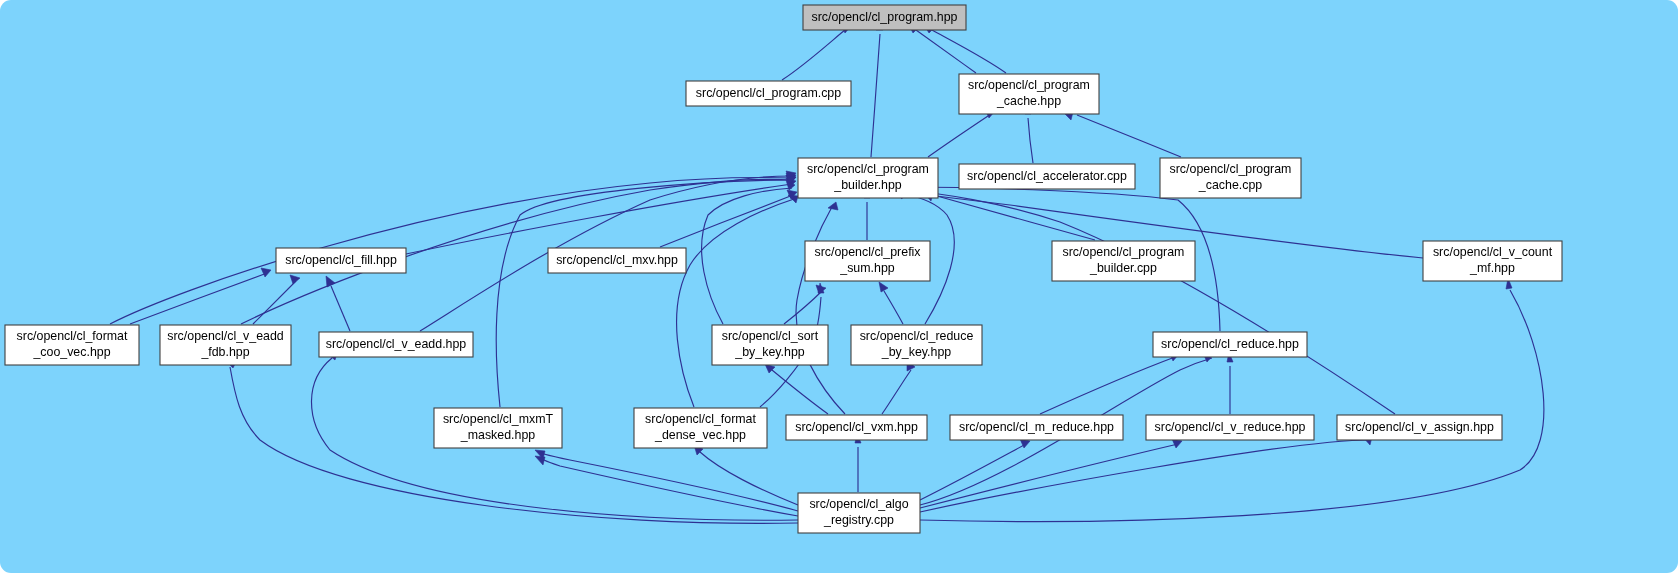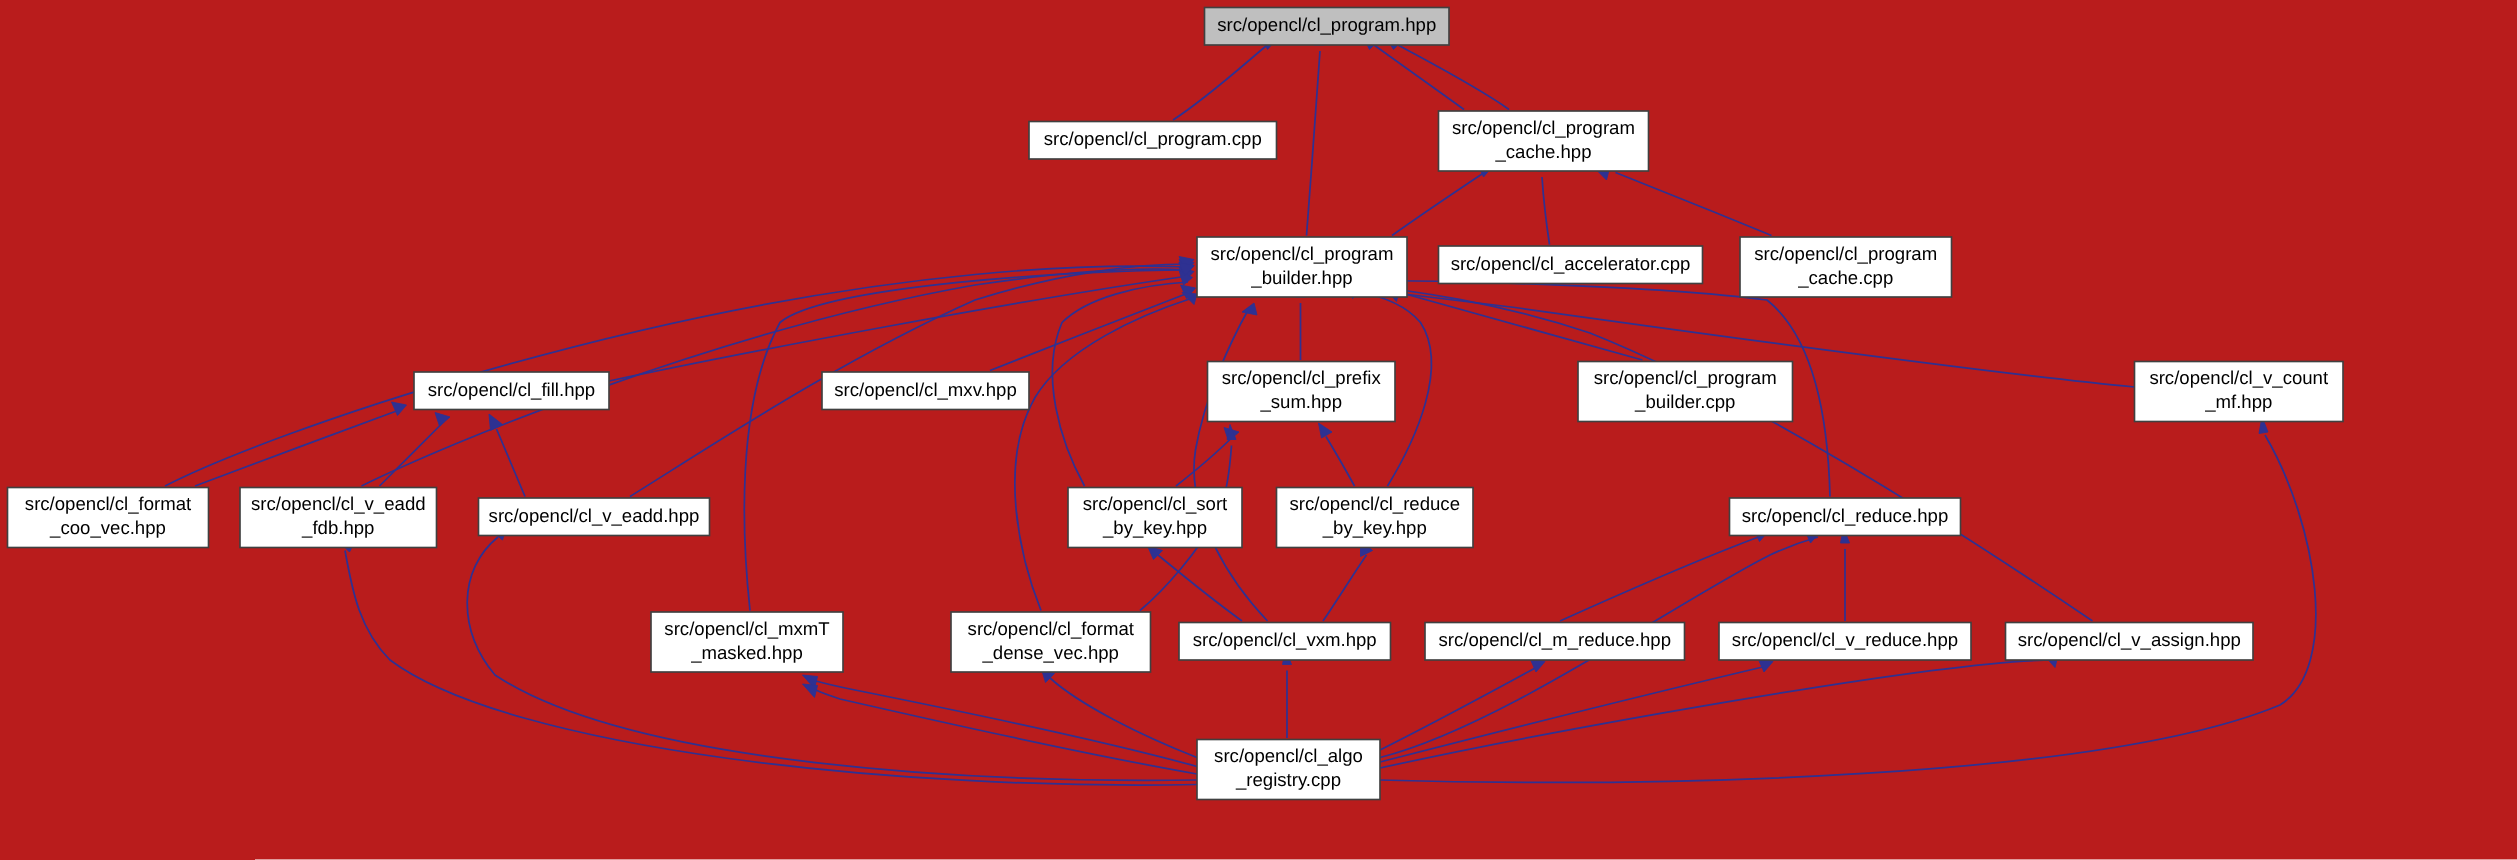--- a/index.html
+++ b/index.html
@@ -4,23 +4,24 @@
 <style>
   html, body {
     margin: 0;
     padding: 0;
     background: #ffffff;
   }
   #graph-root {
     position: relative;
     width: 1678px;
     height: 573px;
-    background: #b91c1c;
+    background: #7dd3fc;
     font-family: "Liberation Sans", sans-serif;
     overflow: hidden;
+    border-radius: 11px;
   }
   svg#graph-canvas {
     position: absolute;
     left: 0;
     top: 0;
     width: 1678px;
     height: 573px;
   }
   .edge-path {
     fill: none;

